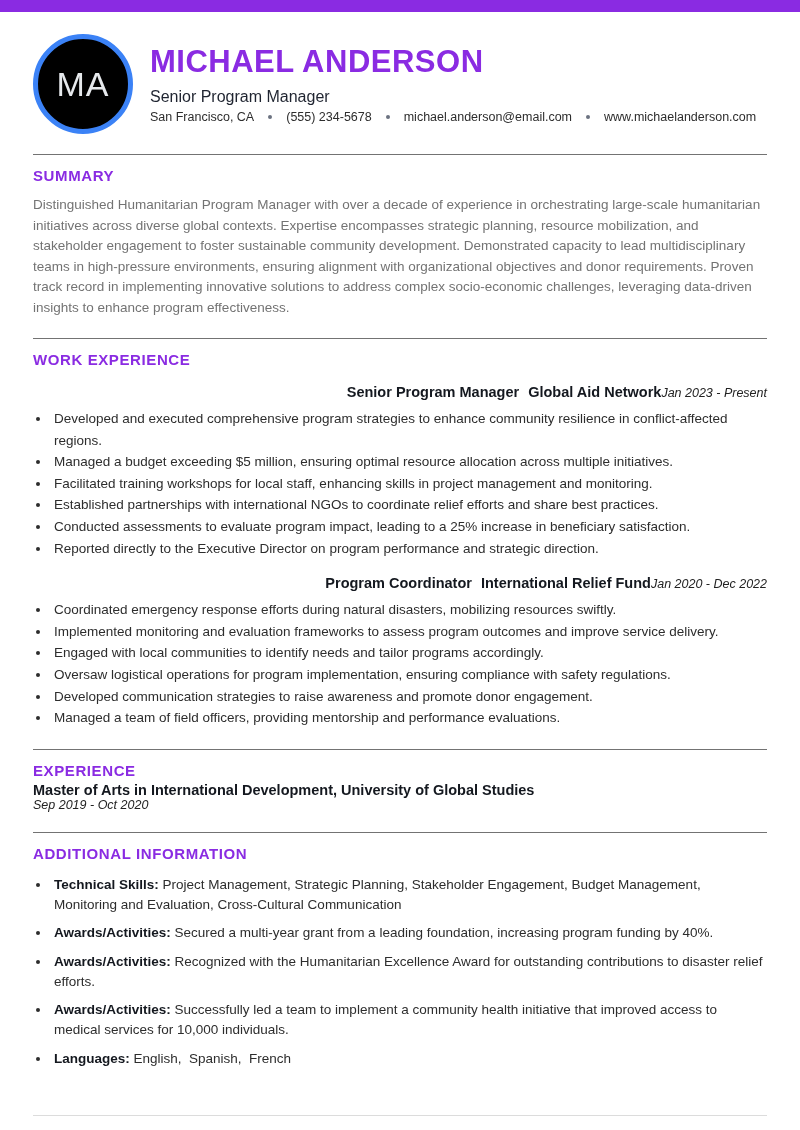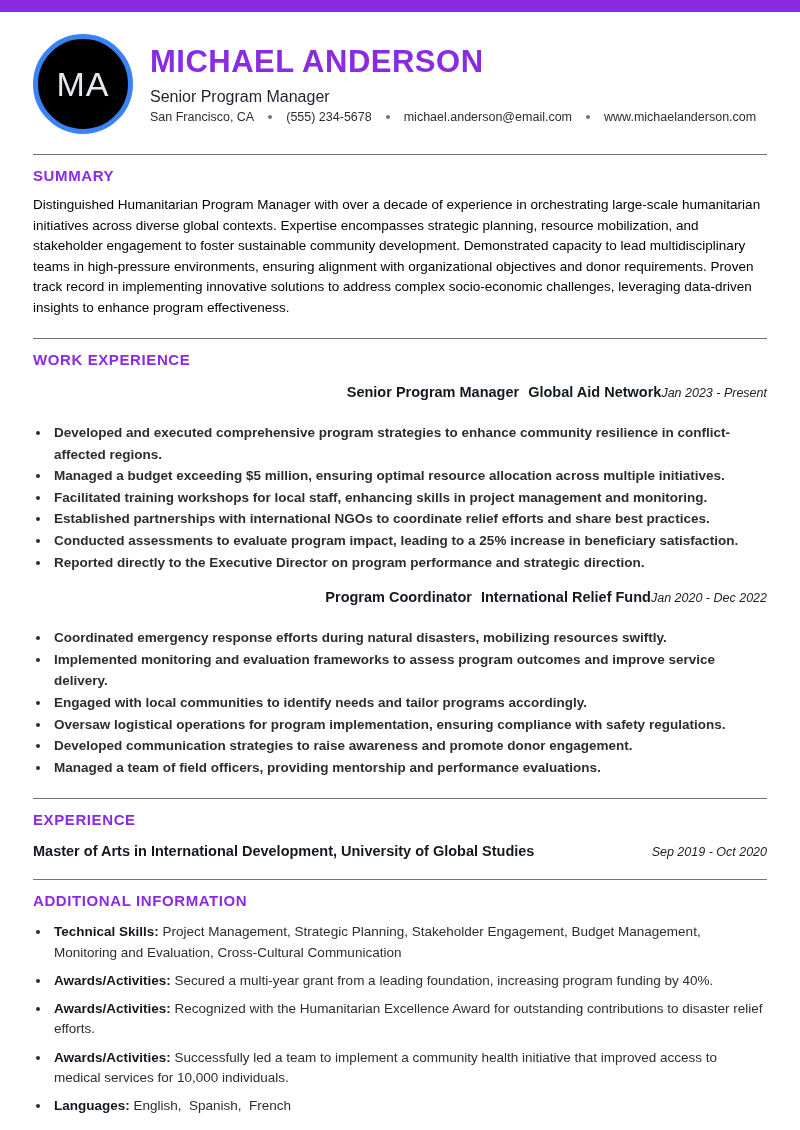--- a/index.html
+++ b/index.html
@@ -81,55 +81,55 @@
   .section-heading {
     color: #8a2be2;
     font-size: 15px;
     font-weight: 700;
     letter-spacing: 0.6px;
   }
   .summary-text {
     margin-top: 11px;
     font-size: 13.5px;
     line-height: 1.52;
-    color: #000000;
+    color: #737373;
   }
   
   .job { margin-top: 16px; }
   .job-head {
     display: flex;
     align-items: baseline;
     justify-content: flex-end;
   }
   .job-head-left { font-size: 14.5px; font-weight: 700; color: #14181f; }
   .job-company { margin-left: 9px; }
   .job-dates, .edu-dates {
     font-size: 12.5px;
     font-style: italic;
     color: #222222;
     white-space: nowrap;
   }
   ul.bullets {
-    margin-top: 22px;
+    margin-top: 8px;
     padding-left: 18px;
     list-style: disc;
-    font-weight: bold;
   }
   ul.bullets li {
     font-size: 13.5px;
     line-height: 1.6;
     color: #2d2d2d;
     padding-left: 3px;
   }
   
   .edu-row {
     display: flex;
     align-items: baseline;
-    justify-content: space-between;
-    margin-top: 15px;
+    justify-content: flex-end;
+    margin-top: 3px;
+    flex-direction: column;
   }
   .edu-degree { font-size: 14.5px; font-weight: 700; color: #14181f; }
   
   ul.add-list {
     margin-top: 13px;
     padding-left: 18px;
     list-style: disc;
   }
   ul.add-list li {
     font-size: 13.5px;

